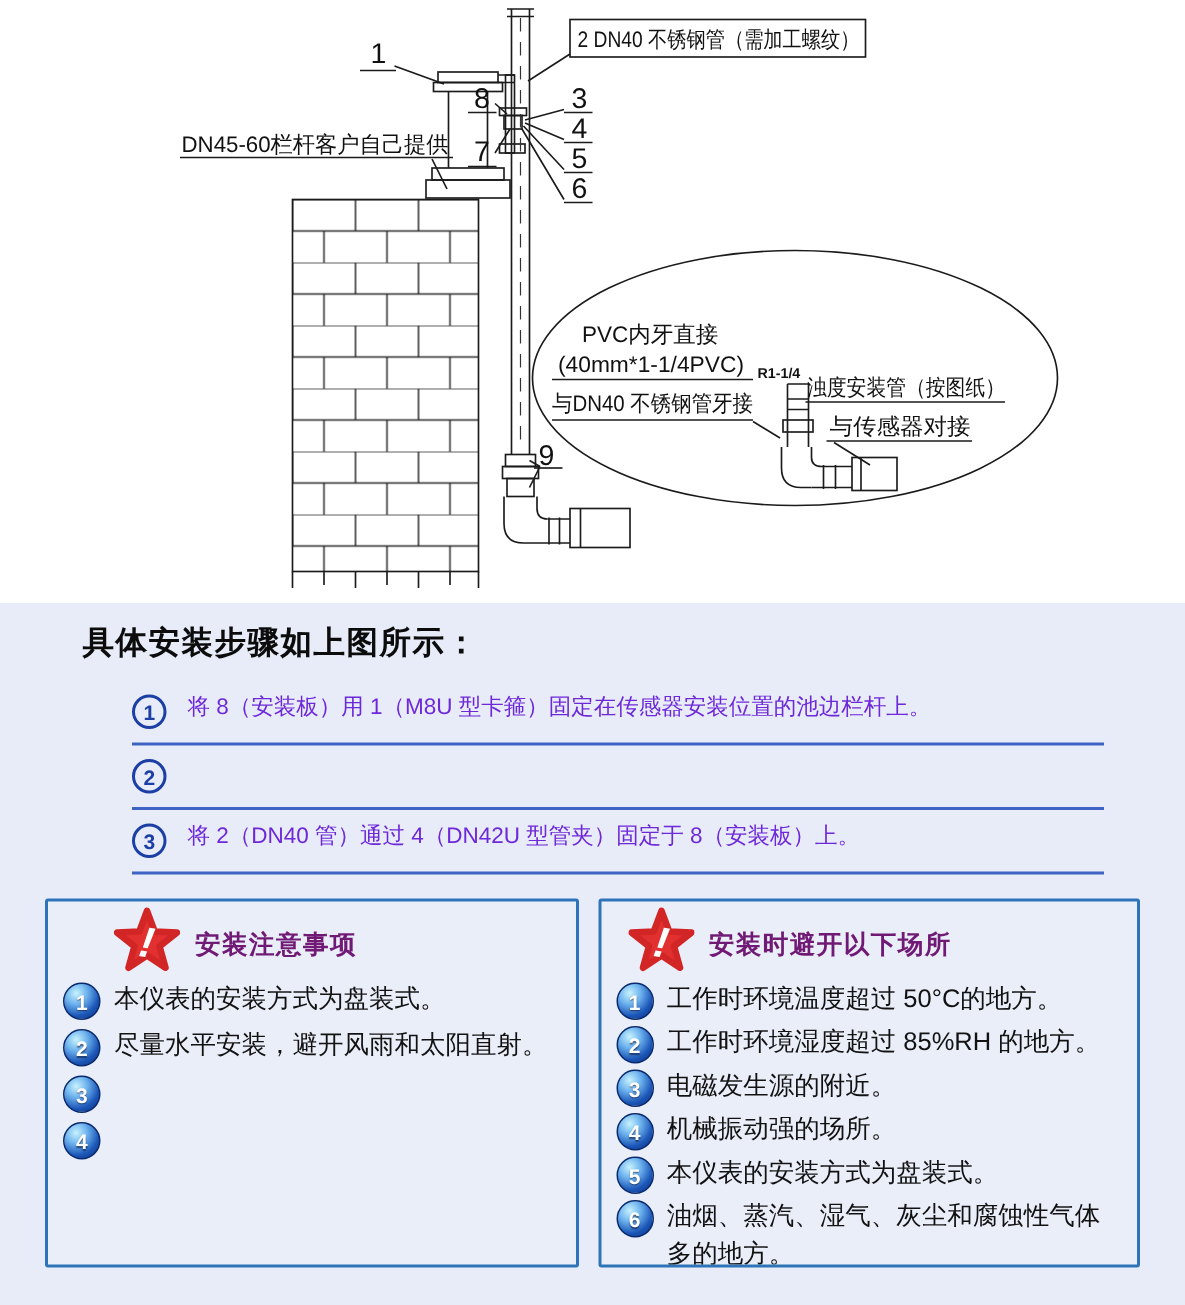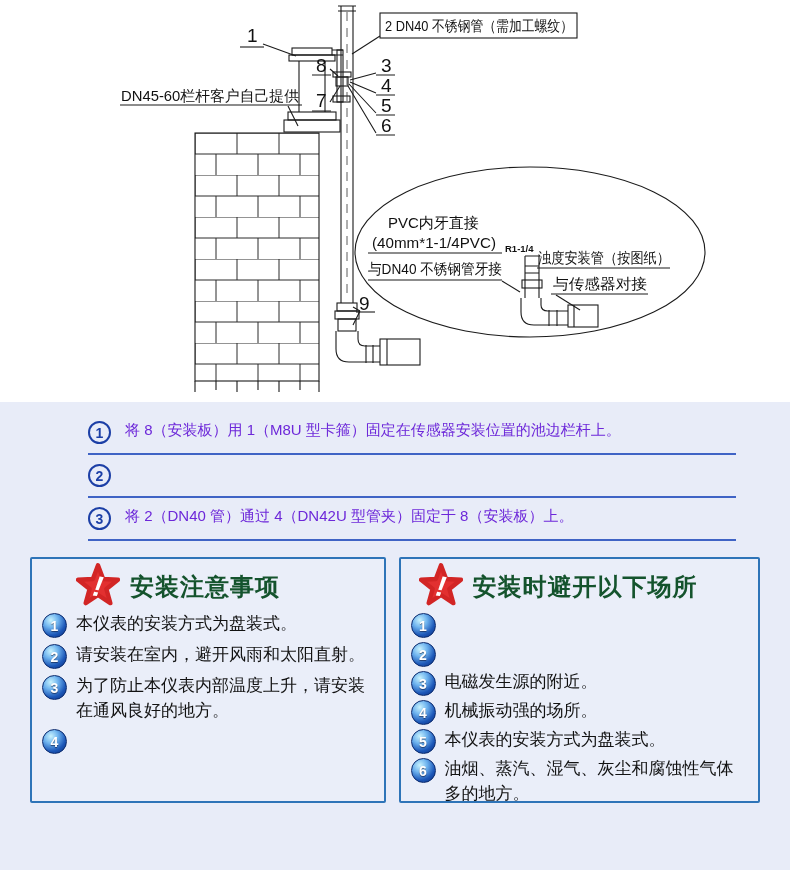--- a/index.html
+++ b/index.html
@@ -33,21 +33,21 @@
   .warn-box{
     box-sizing:border-box;height:246px;overflow:hidden;
     border:2px solid #2e74b8;background:#eaeef9;border-radius:2px;
   }
   .notice{width:356px;}
   .avoid{width:362px;}
   .box-header{display:flex;align-items:center;padding-top:5px;height:46px;}
   .notice .box-header{padding-left:44px;}
   .avoid .box-header{padding-left:18px;}
   .star-icon{flex:none;margin-right:10px;margin-top:-6px;}
-  .box-title{font-size:24px;font-weight:bold;color:#14532d;letter-spacing:1px;}
+  .box-title{font-size:17px;font-weight:bold;color:#701a75;letter-spacing:1px;}
   .box-items{padding:2px 10px 0 10px;}
   .note-item{display:flex;align-items:flex-start;margin-bottom:5px;}
   .avoid .note-item{margin-bottom:3px;}
   .sphere{
     flex:none;width:25px;height:25px;margin:1px 9px 0 0;border-radius:50%;
     background:radial-gradient(circle at 34% 27%,#c8f2fd 0%,#6fb4ef 32%,#1c57b8 66%,#0b2d7a 100%);
     border:1px solid #0a2a6e;box-sizing:border-box;
     color:#fff;font-weight:bold;font-size:14px;
     display:flex;align-items:center;justify-content:center;
     text-shadow:0 1px 1px rgba(0,0,30,.55);
@@ -154,20 +154,21 @@
   <text class="dtext" x="388" y="228">PVC内牙直接</text>
   <text class="dtext" x="372" y="248" textLength="124" lengthAdjust="spacingAndGlyphs">(40mm*1-1/4PVC)</text>
   <text class="dtext" x="368" y="274" textLength="134" lengthAdjust="spacingAndGlyphs">与DN40 不锈钢管牙接</text>
   <text x="505" y="252" font-size="9.5" font-weight="bold" fill="#111">R1-1/4</text>
   <text class="dtext" x="538" y="263" textLength="132" lengthAdjust="spacingAndGlyphs">浊度安装管（按图纸）</text>
   <text class="dtext" x="553" y="289" textLength="94" lengthAdjust="spacingAndGlyphs">与传感器对接</text>
 </svg>
 </div>
 
 <div class="steps-section">
+  <div class="steps-heading">具体安装步骤如上图所示：</div>
   <div class="steps-list">
     <div class="step">
       <span class="step-num">1</span>
       <span class="step-text">将 8（安装板）用 1（M8U 型卡箍）固定在传感器安装位置的池边栏杆上。</span>
     </div>
     <div class="step">
       <span class="step-num">2</span>
     </div>
     <div class="step">
       <span class="step-num">3</span>
@@ -186,46 +187,47 @@
       </svg>
       <span class="box-title">安装注意事项</span>
     </div>
     <div class="box-items">
       <div class="note-item">
         <span class="sphere">1</span>
         <span class="note-text">本仪表的安装方式为盘装式。</span>
       </div>
       <div class="note-item">
         <span class="sphere">2</span>
-        <span class="note-text">请安装在室内，避开风雨和太阳直射。</span>
+        <span class="note-text">尽量水平安装，避开风雨和太阳直射。</span>
       </div>
       <div class="note-item">
         <span class="sphere">3</span>
-        <span class="note-text">为了防止本仪表内部温度上升，请安装在通风良好的地方。</span>
       </div>
       <div class="note-item">
         <span class="sphere">4</span>
       </div>
     </div>
   </div>
 
   <div class="warn-box avoid">
     <div class="box-header">
       <svg class="star-icon" width="44" height="44" viewBox="0 0 40 40">
         <path d="M20,3 L24.7,15.5 L38.1,16.1 L27.6,24.5 L31.2,37.4 L20,30 L8.8,37.4 L12.4,24.5 L1.9,16.1 L15.3,15.5 Z" fill="#e23030" stroke="#d22525" stroke-width="4" stroke-linejoin="round"></path>
         <text x="20" y="31" font-size="26" font-weight="bold" font-style="italic" fill="#ffffff" text-anchor="middle" transform="rotate(9 20 22)">!</text>
       </svg>
       <span class="box-title">安装时避开以下场所</span>
     </div>
     <div class="box-items">
       <div class="note-item">
         <span class="sphere">1</span>
+        <span class="note-text">工作时环境温度超过 50°C的地方。</span>
       </div>
       <div class="note-item">
         <span class="sphere">2</span>
+        <span class="note-text">工作时环境湿度超过 85%RH 的地方。</span>
       </div>
       <div class="note-item">
         <span class="sphere">3</span>
         <span class="note-text">电磁发生源的附近。</span>
       </div>
       <div class="note-item">
         <span class="sphere">4</span>
         <span class="note-text">机械振动强的场所。</span>
       </div>
       <div class="note-item">

